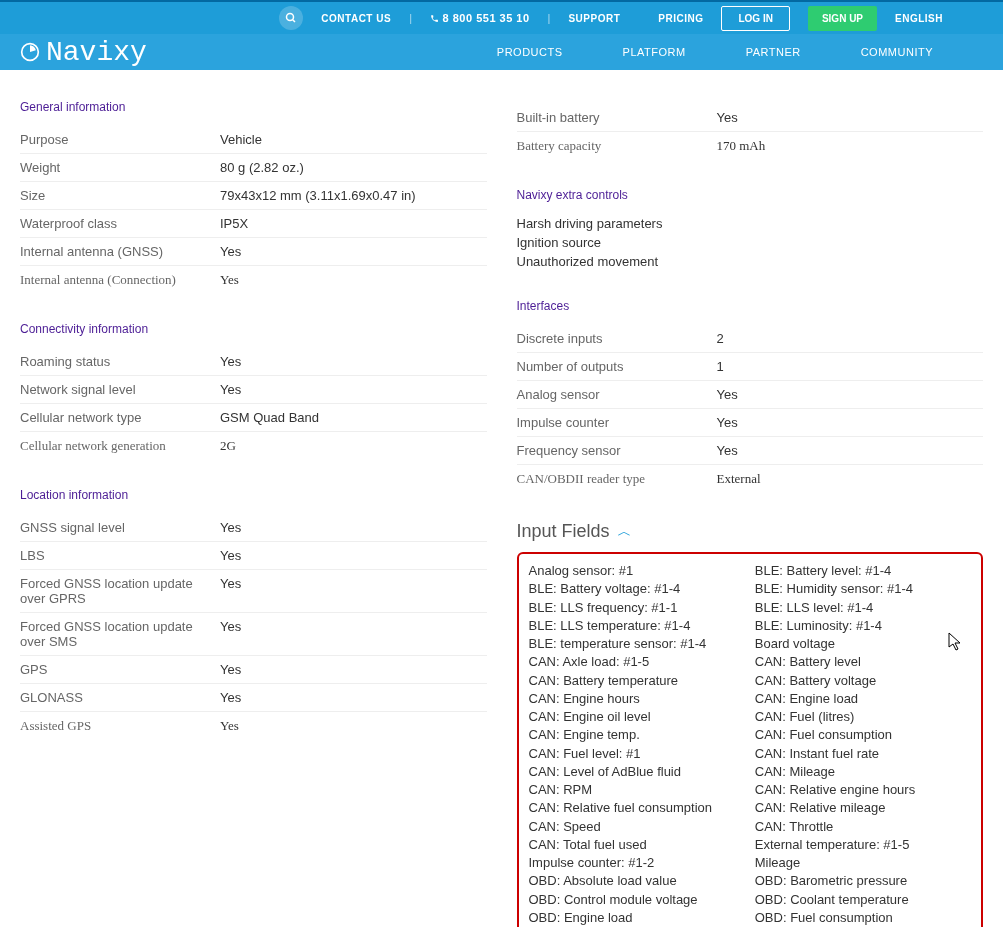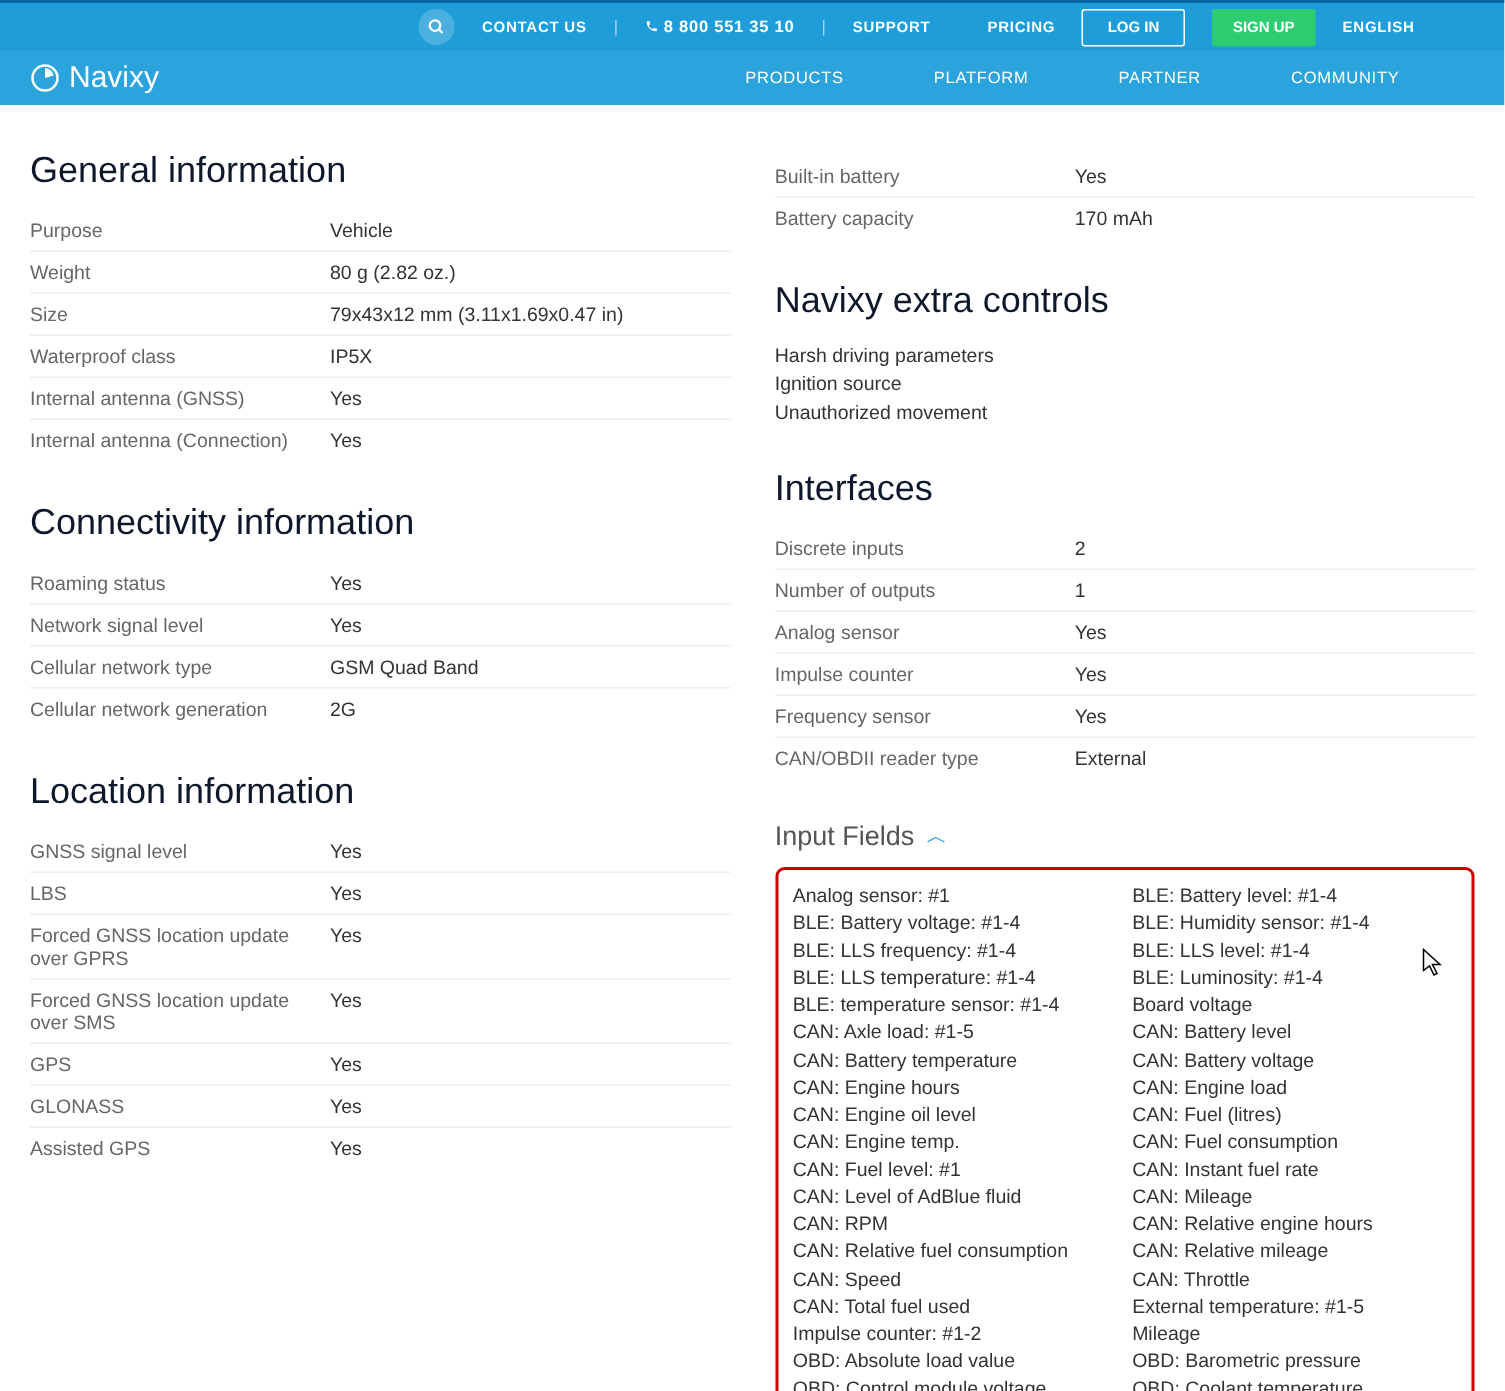--- a/index.html
+++ b/index.html
@@ -7,33 +7,33 @@
   
   .topbar { background: #1e9dd8; height: 34px; display: flex; align-items: center; justify-content: flex-end; padding: 0 60px; gap: 18px; font-size: 11px; color: #fff; border-top: 2px solid #0369a1; }
   .topbar .search-circle { width: 24px; height: 24px; background: rgba(255,255,255,0.2); border-radius: 50%; display: flex; align-items: center; justify-content: center; cursor: pointer; }
   .topbar .sep { color: rgba(255,255,255,0.6); }
   .topbar a { color: #fff; text-decoration: none; letter-spacing: 0.5px; font-weight: 600; font-size: 10px; cursor: pointer; }
   .topbar .phone { font-size: 11px; font-weight: 600; letter-spacing: 0.5px; }
   .topbar .login-btn { border: 1px solid #fff; padding: 6px 16px; border-radius: 2px; font-size: 10px; font-weight: 600; cursor: pointer; }
   .topbar .signup-btn { background: #2ecc71; padding: 7px 14px; border-radius: 2px; font-size: 10px; font-weight: 600; cursor: pointer; color: #fff; text-align: right; }
   
   .navbar { background: #2ba3dd; height: 36px; display: flex; align-items: center; padding: 0 20px 0 20px; }
-  .logo { display: flex; align-items: center; gap: 6px; color: #fff; font-size: 20px; font-weight: 500; }
+  .logo { display: flex; align-items: center; gap: 6px; color: #fff; font-size: 28px; font-weight: 500; font-family: Liberation Mono, monospace; }
   .logo-icon { width: 20px; height: 20px; }
   .nav-links { margin-left: auto; display: flex; gap: 60px; padding-right: 50px; }
   .nav-links a { color: #fff; text-decoration: none; font-size: 11px; font-weight: 400; letter-spacing: 0.5px; cursor: pointer; }
   
   .content { display: flex; padding: 30px 20px 40px 20px; gap: 30px; max-width: 1003px; }
   .col { flex: 1; }
   
-  .section-title { font-size: 24px; color: #0f172a; font-weight: 400; margin-bottom: 12px; margin-top: 28px; }
+  .section-title { font-size: 12px; color: #4c1d95; font-weight: 400; margin-bottom: 12px; margin-top: 28px; }
   .section-title:first-child { margin-top: 0; }
   
   .row { display: flex; padding: 6px 0; border-bottom: 1px solid #eee; }
-  .row:last-child { border-bottom: none; }
+  .row:last-child { border-bottom: none; font-family: Liberation Serif, serif; }
   .row .label { width: 200px; color: #666; font-size: 13px; }
   .row .value { color: #333; font-size: 13px; }
   
   .plain-list div { padding: 2px 0; color: #333; font-size: 13px; }
   
   .input-fields-header { display: flex; align-items: center; gap: 8px; font-size: 18px; color: #555; font-weight: 400; margin-top: 28px; margin-bottom: 10px; cursor: pointer; }
   .chevron-up { color: #1e9dd8; font-size: 14px; }
   
   .input-fields-box { border: 2px solid #c00; border-radius: 6px; padding: 8px 10px; }
   .input-fields-grid { display: grid; grid-template-columns: 1fr 1fr; column-gap: 10px; }
@@ -217,21 +217,21 @@
     <div class="input-fields-header">
       <span>Input Fields</span>
       <span class="chevron-up">︿</span>
     </div>
     <div class="input-fields-box">
       <div id="input-fields-grid" class="input-fields-grid">
           <div>Analog sensor: #1</div>
           <div>BLE: Battery level: #1-4</div>
           <div>BLE: Battery voltage: #1-4</div>
           <div>BLE: Humidity sensor: #1-4</div>
-          <div>BLE: LLS frequency: #1-4</div>
+          <div>BLE: LLS frequency: #1-1</div>
           <div>BLE: LLS level: #1-4</div>
           <div>BLE: LLS temperature: #1-4</div>
           <div>BLE: Luminosity: #1-4</div>
           <div>BLE: temperature sensor: #1-4</div>
           <div>Board voltage</div>
           <div>CAN: Axle load: #1-5</div>
           <div>CAN: Battery level</div>
           <div>CAN: Battery temperature</div>
           <div>CAN: Battery voltage</div>
           <div>CAN: Engine hours</div>

